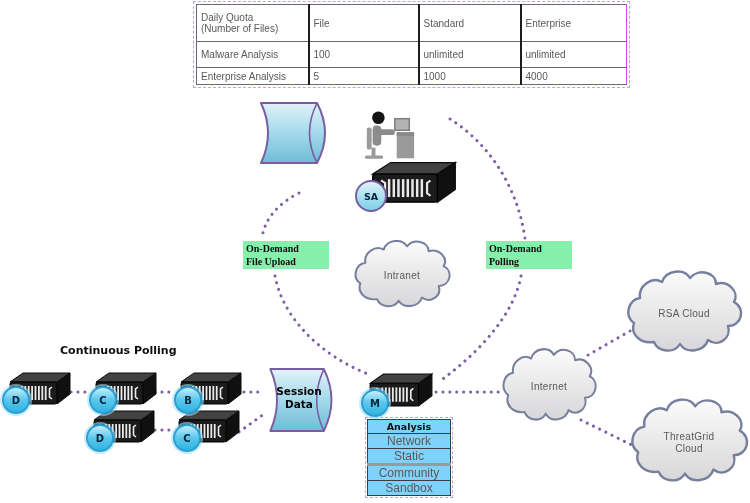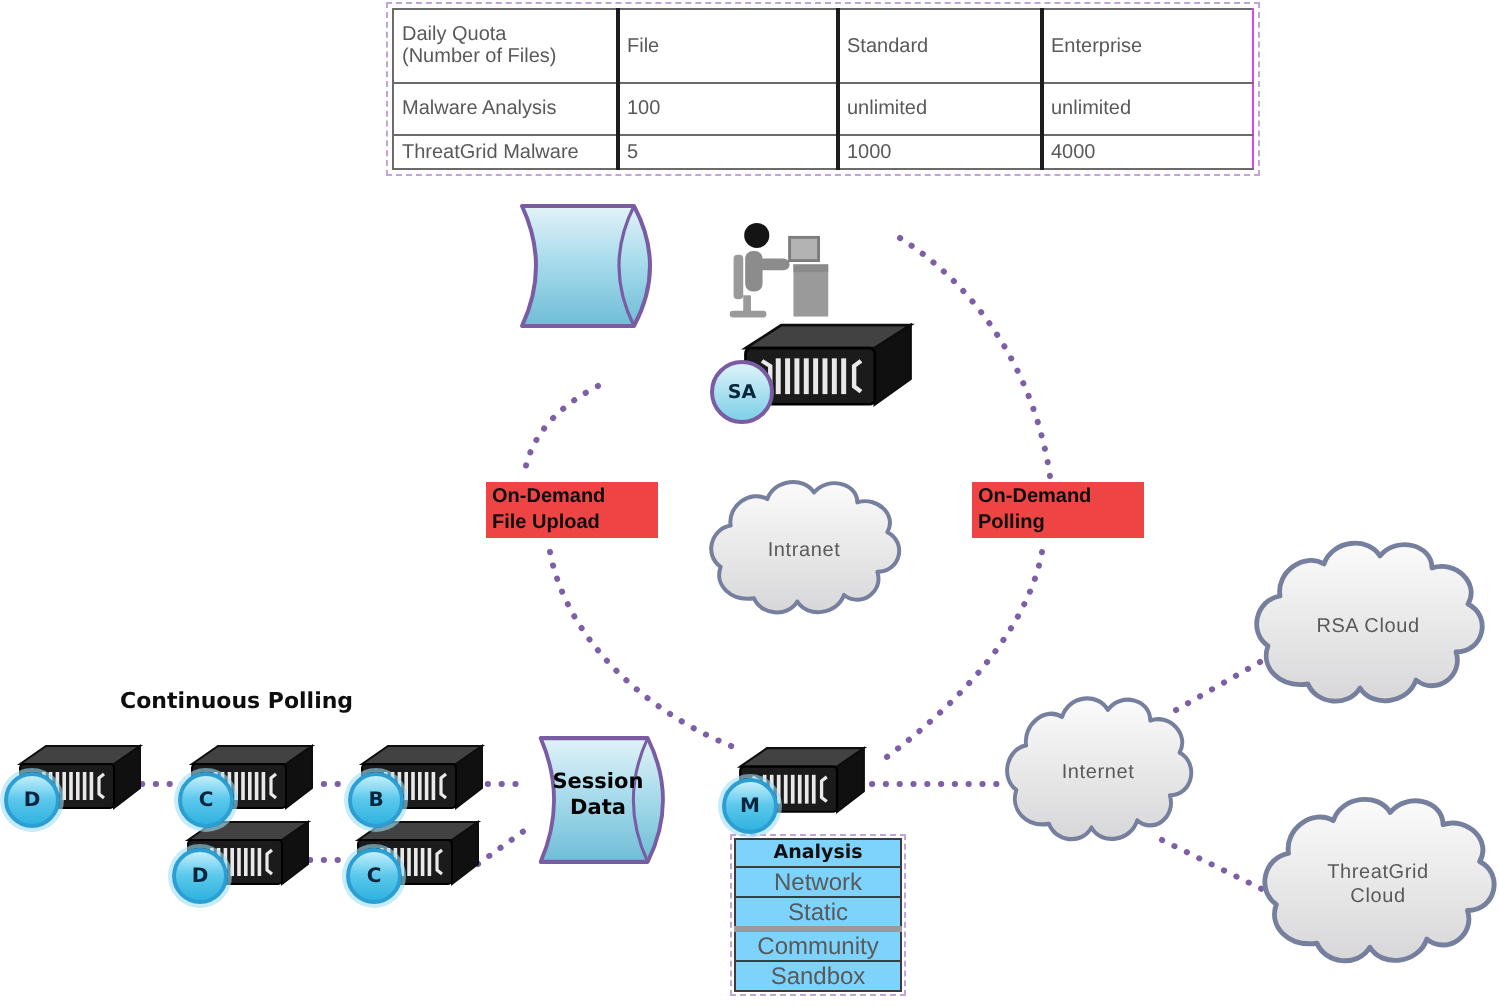--- a/index.html
+++ b/index.html
@@ -28,22 +28,22 @@
   .analysis-table{position:absolute;left:367px;top:419px;border-collapse:collapse;background:#7dd3fc;
                   outline:1px dashed #c3a3dc;outline-offset:1px;z-index:3;}
   .analysis-table td{border:1px solid #3c3c3c;width:78px;height:13px;font-size:12px;
                      color:#595959;text-align:center;padding:0 2px;}
   .analysis-table tr.head td{font-weight:bold;color:#101010;font-family:"DejaVu Sans",sans-serif;font-size:9.5px;}
   .analysis-table tr.thick td{border-top:3px solid #9a9a9a;}
 
   .pre{white-space:pre-line;}
 
   
-  .flow-label{position:absolute;background:#ef4444;color:#0d0d0d;font-weight:bold;
-              font-family:Liberation Sans, sans-serif;font-size:10px;line-height:1.3;
+  .flow-label{position:absolute;background:#86efac;color:#0d0d0d;font-weight:bold;
+              font-family:Liberation Serif, serif;font-size:10px;line-height:1.3;
               padding:1px 3px;z-index:3;}
   .plain-label{position:absolute;color:#0d0d0d;font-weight:bold;
                font-family:"DejaVu Sans",sans-serif;font-size:11px;z-index:3;text-align:left;}
 
   
   .storage-text{position:absolute;font-family:"DejaVu Sans",sans-serif;font-weight:bold;
                 font-size:10.5px;color:#000;text-align:center;line-height:1.2;z-index:3;}
 
   
   .cloud-text{position:absolute;z-index:3;display:flex;align-items:center;justify-content:center;
@@ -144,21 +144,21 @@
       <td>Standard</td>
       <td>Enterprise</td>
     </tr>
     <tr class="r1">
       <td>Malware Analysis</td>
       <td>100</td>
       <td>unlimited</td>
       <td>unlimited</td>
     </tr>
     <tr class="r2">
-      <td>ThreatGrid Malware</td>
+      <td>Enterprise Analysis</td>
       <td>5</td>
       <td>1000</td>
       <td>4000</td>
     </tr>
   </tbody>
     </table>
 
   <svg class="abs icon-layer" style="left:246px;top:101px" width="90" height="64" viewBox="0 0 90 64">
       <use href="#sym-store"></use>
     </svg>

